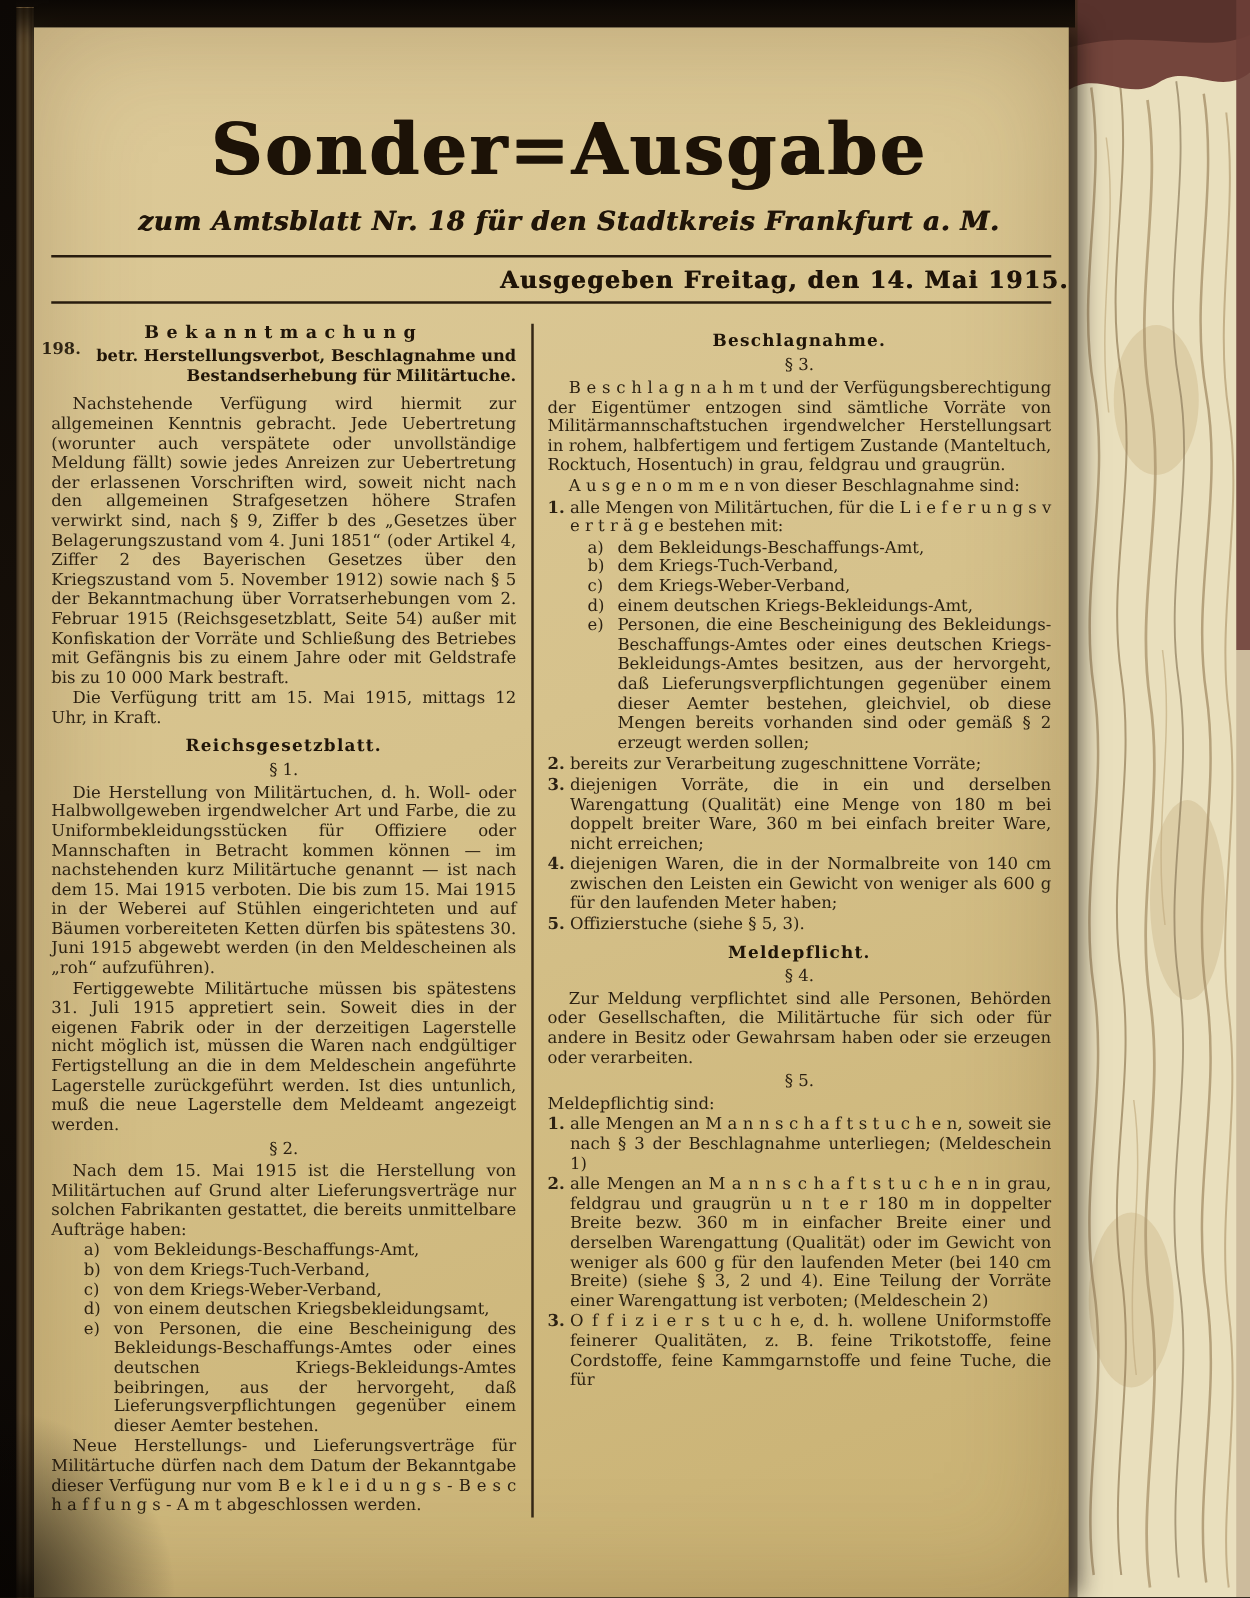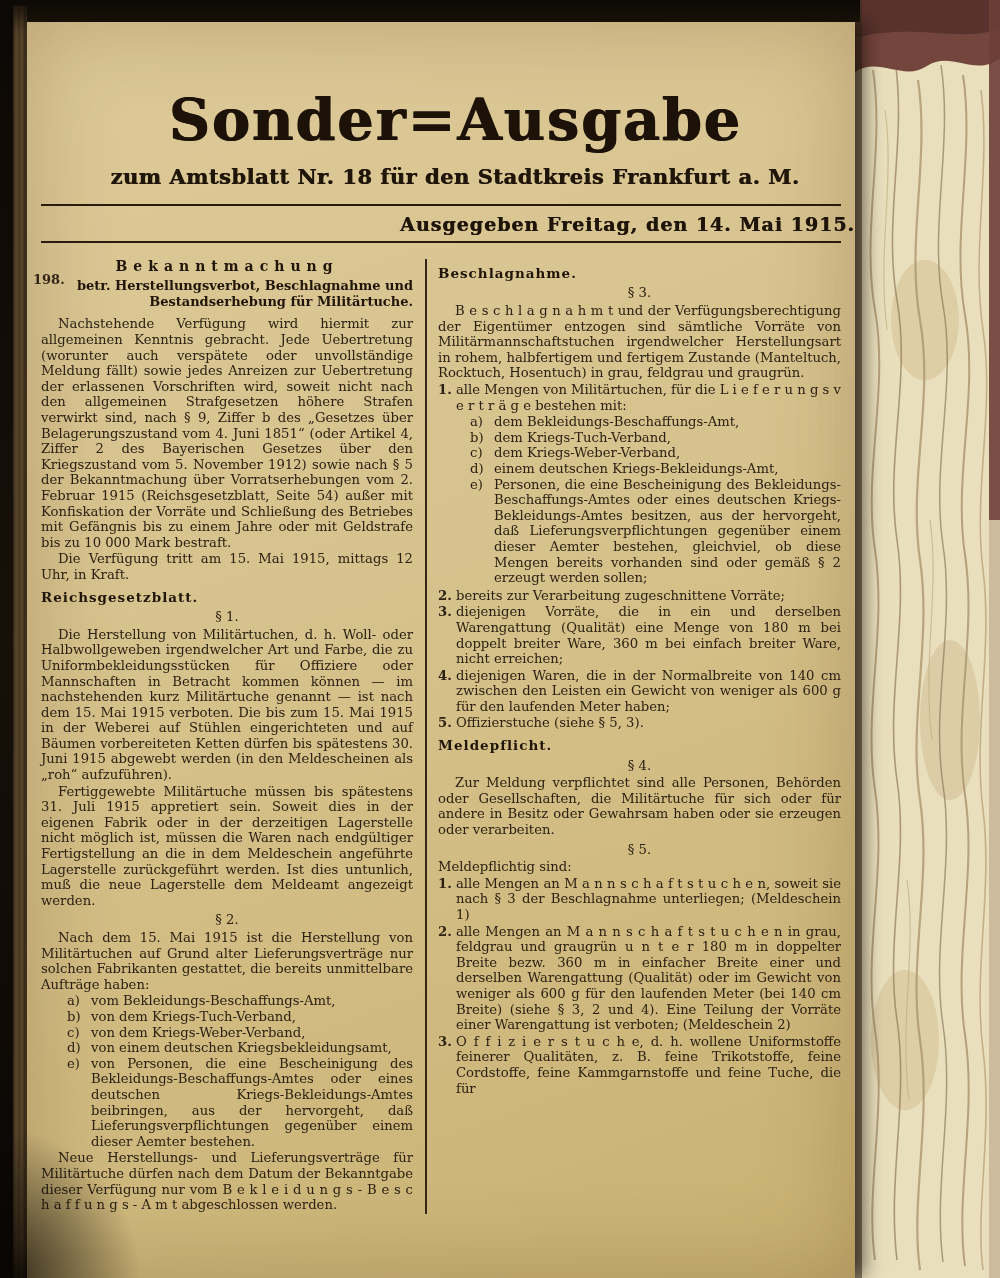--- a/index.html
+++ b/index.html
@@ -23,36 +23,36 @@
           box-shadow: inset 0 0 90px rgba(92,62,25,.28), 10px 0 18px -2px rgba(15,8,4,.65);
           z-index:2; color:#2d2213; }
 
   .page-number { position:absolute; left:6px; top:250px; font-size:13px; font-weight:bold;
                  color:#1f1508; opacity:.9; }
 
   .masthead { text-align:center; padding-top:68px;padding-left:28px; }
   .title { font-size:57px; font-weight:bold; letter-spacing:2px; color:#1c1207;
            text-shadow:1.2px 0 0 #1c1207; line-height:1.05; }
   .subtitle { margin-top:14px; font-size:21px; font-weight:bold; letter-spacing:.5px;
-              color:#201509; text-shadow:.6px 0 0 #201509; }
+              color:#201509; text-shadow:.6px 0 0 #201509;font-style:italic; }
 
   .rule { margin:0 14px; height:2px; background:#281c0e; }
   .rule-top { margin-top:15px; }
   .dateline { text-align:right; font-size:19px; font-weight:bold; letter-spacing:1px;
               padding:7px 0 6px; color:#1f1408; text-shadow:.5px 0 0 #1f1408; }
 
   .columns { display:flex; align-items:stretch; margin:16px 14px 0 14px; }
   .col { font-size:13.2px; line-height:15.6px; text-align:justify; color:#2c2112; }
   .col-left { width:384px; padding-right:12px; }
   .divider { width:2px; background:#342716; }
   .col-right { flex:1; padding-left:11px; }
 
   .col-heading { text-align:center; font-weight:bold; font-size:14px; letter-spacing:6px;
                  margin-bottom:4px; color:#201508; }
-  .col-heading2 { font-weight:bold; font-size:13.5px; letter-spacing:1px;
+  .col-heading2 { text-align:center; font-weight:bold; font-size:13.5px; letter-spacing:1px;
                   margin:7px 0 2px; color:#201508; }
   .subheading { text-align:right; font-weight:bold; font-size:13px; line-height:16px;
                 margin:2px 0 6px; color:#201508; }
   .section-mark { text-align:center; margin:4px 0 2px; }
 
   .para { text-indent:17px; margin:1px 0; }
   .para.noindent { text-indent:0; }
 
   .sublist { margin:1px 0; }
   .li-row { display:flex; margin-left:26px; }
@@ -147,20 +147,21 @@
               <span class="li-text">von Personen, die eine Bescheinigung des Bekleidungs-Beschaffungs-Amtes oder eines deutschen Kriegs-Bekleidungs-Amtes beibringen, aus der hervorgeht, daß Lieferungsverpflichtungen gegenüber einem dieser Aemter bestehen.</span>
             </div>
           </div>
           <p class="para">Neue Herstellungs- und Lieferungsverträge für Militärtuche dürfen nach dem Datum der Bekanntgabe dieser Verfügung nur vom B e k l e i d u n g s - B e s c h a f f u n g s - A m t abgeschlossen werden.</p>
         </div>
       <div class="divider"></div>
       <div class="col col-right">
           <div class="col-heading2">Beschlagnahme.</div>
           <div class="section-mark">§ 3.</div>
           <p class="para">B e s c h l a g n a h m t und der Verfügungsberechtigung der Eigentümer entzogen sind sämtliche Vorräte von Militärmannschaftstuchen irgendwelcher Herstellungsart in rohem, halbfertigem und fertigem Zustande (Manteltuch, Rocktuch, Hosentuch) in grau, feldgrau und graugrün.</p>
+          <p class="para">A u s g e n o m m e n von dieser Beschlagnahme sind:</p>
           <div class="numitem">
             <span class="num">1.</span>
             <div class="numbody">
               <div class="numtext">alle Mengen von Militärtuchen, für die L i e f e r u n g s v e r t r ä g e bestehen mit:</div>
               <div class="sublist nested">
                 <div class="li-row">
                   <span class="li-label">a)</span>
                   <span class="li-text">dem Bekleidungs-Beschaffungs-Amt,</span>
                 </div>
                 <div class="li-row">

